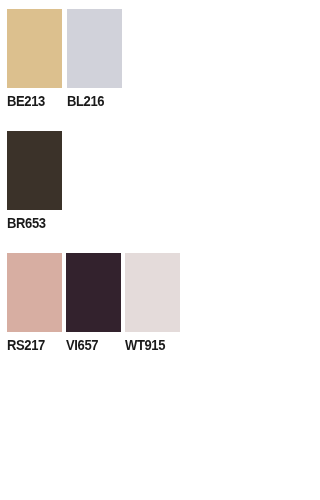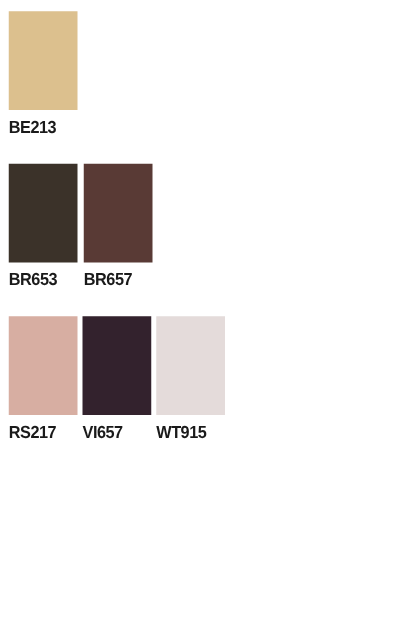--- a/index.html
+++ b/index.html
@@ -77,30 +77,30 @@
 
 <div id="swatch-chart">
 
   <div class="swatch-grid">
 
     <div class="swatch-row">
       <div class="swatch-cell">
         <span class="swatch-chip" style="background-color: rgb(220, 192, 142);"></span>
         <span class="swatch-label">BE213</span>
       </div>
+      <div class="swatch-cell">
+        <span class="swatch-chip" style="background-color: rgb(209, 210, 218);"></span>
+        <span class="swatch-label">BL216</span>
+      </div>
     </div>
 
     <div class="swatch-row">
       <div class="swatch-cell">
         <span class="swatch-chip" style="background-color: rgb(59, 50, 41);"></span>
         <span class="swatch-label">BR653</span>
-      </div>
-      <div class="swatch-cell">
-        <span class="swatch-chip" style="background-color: rgb(89, 58, 53);"></span>
-        <span class="swatch-label">BR657</span>
       </div>
     </div>
 
     <div class="swatch-row">
       <div class="swatch-cell">
         <span class="swatch-chip" style="background-color: rgb(215, 174, 162);"></span>
         <span class="swatch-label">RS217</span>
       </div>
       <div class="swatch-cell">
         <span class="swatch-chip" style="background-color: rgb(51, 34, 45);"></span>

